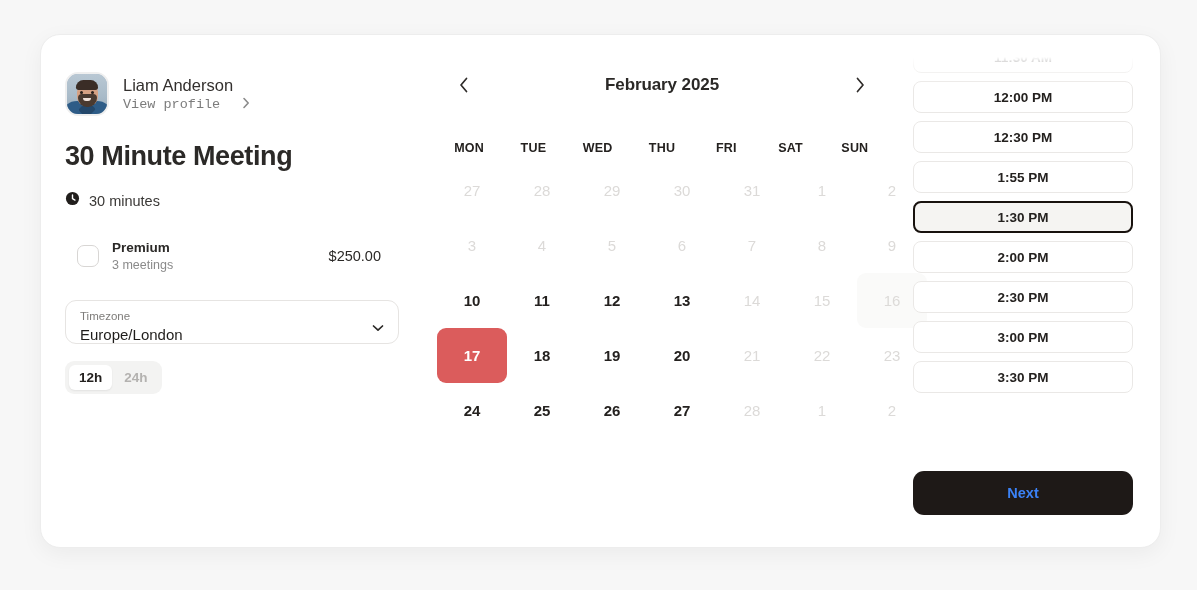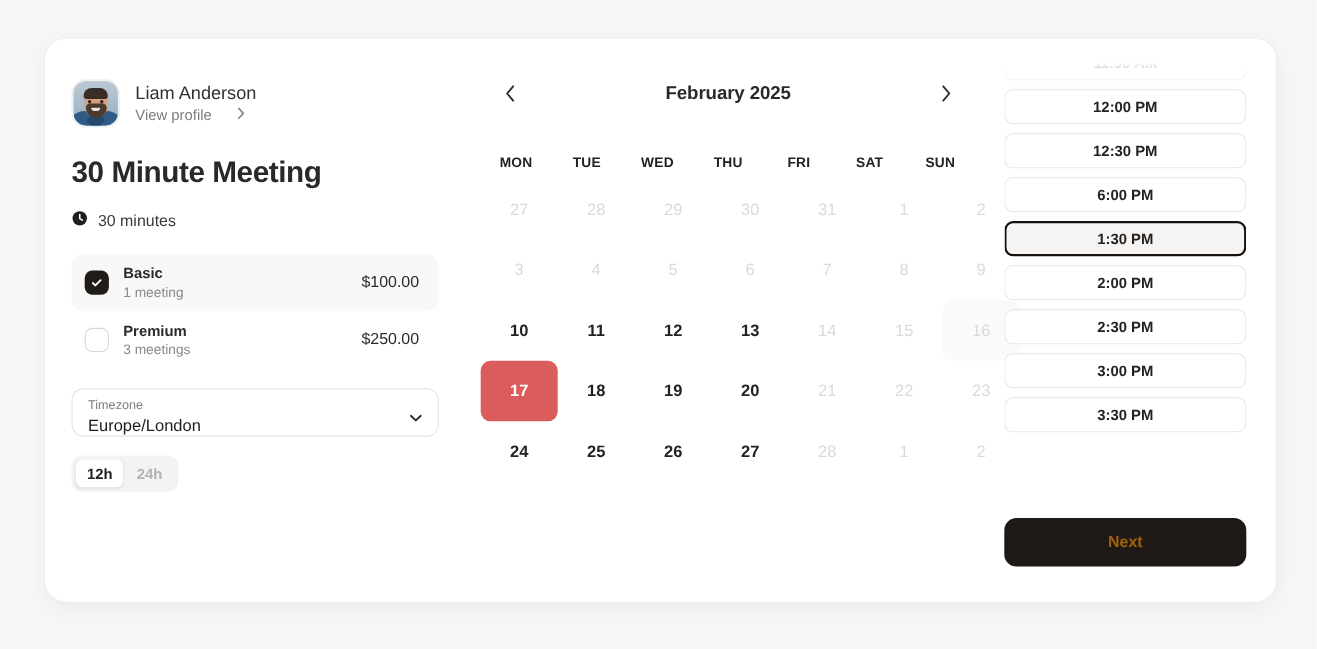--- a/index.html
+++ b/index.html
@@ -139,20 +139,21 @@
     font-size: 16.5px;
     color: #33302E;
     font-weight: 400;
     line-height: 20px;
   }
 
   .view-profile-row {
     display: flex;
     align-items: center;
     gap: 22px;
+    font-family: Liberation Mono, monospace;
   }
   .view-profile {
     font-size: 13.5px;
     color: #7C7C7C;
     line-height: 17px;
   }
   .vp-chevron { display: block; }
 
   .meeting-title {
     margin-top: 17px;
@@ -379,21 +380,21 @@
     position: absolute;
     left: 12px;
     right: 27px;
     bottom: 32px;
     height: 44px;
     background: #1E1917;
     border-radius: 11px;
     display: flex;
     align-items: center;
     justify-content: center;
-    color: #a16207;
+    color: #3b82f6;
     font-size: 14.5px;
     font-weight: bold;
   }
 </style>
 </head>
 <body>
 
 <div class="page">
   <div class="booking-card">
 
@@ -432,32 +433,20 @@
           <svg width="15" height="15" viewBox="0 0 16 16">
             <circle cx="8" cy="8" r="7" fill="#211E1C"></circle>
             <path d="M8 4.2V8.2L10.6 9.7" stroke="#FFFFFF" stroke-width="1.5" stroke-linecap="round" stroke-linejoin="round" fill="none"></path>
           </svg>
         </span>
         <span class="duration-text">30 minutes</span>
       </div>
 
       <div class="plans">
 
-        <div class="plan selected">
-          <div class="plan-check on">
-            <svg width="12" height="12" viewBox="0 0 12 12" fill="none">
-              <path d="M2.4 6.3L4.7 8.5L9.5 3.7" stroke="#FFFFFF" stroke-width="1.7" stroke-linecap="round" stroke-linejoin="round"></path>
-            </svg>
-          </div>
-          <div class="plan-info">
-            <div class="plan-name">Basic</div>
-            <div class="plan-sub">1 meeting</div>
-          </div>
-          <div class="plan-price">$100.00</div>
-        </div>
 
         <div class="plan">
           <div class="plan-check off"></div>
           <div class="plan-info">
             <div class="plan-name">Premium</div>
             <div class="plan-sub">3 meetings</div>
           </div>
           <div class="plan-price">$250.00</div>
         </div>
 
@@ -617,21 +606,21 @@
         </div>
 
     </div>
 
     <div class="slots-col">
       <div class="slots-scroll">
         <div class="slots-inner" id="slots-inner">
             <div class="slot">11:30 AM</div>
             <div class="slot">12:00 PM</div>
             <div class="slot">12:30 PM</div>
-            <div class="slot">6:00 PM</div>
+            <div class="slot">1:55 PM</div>
             <div class="slot selected">1:30 PM</div>
             <div class="slot">2:00 PM</div>
             <div class="slot">2:30 PM</div>
             <div class="slot">3:00 PM</div>
             <div class="slot">3:30 PM</div>
           </div>
       </div>
       <div class="next-button">Next</div>
     </div>
 

